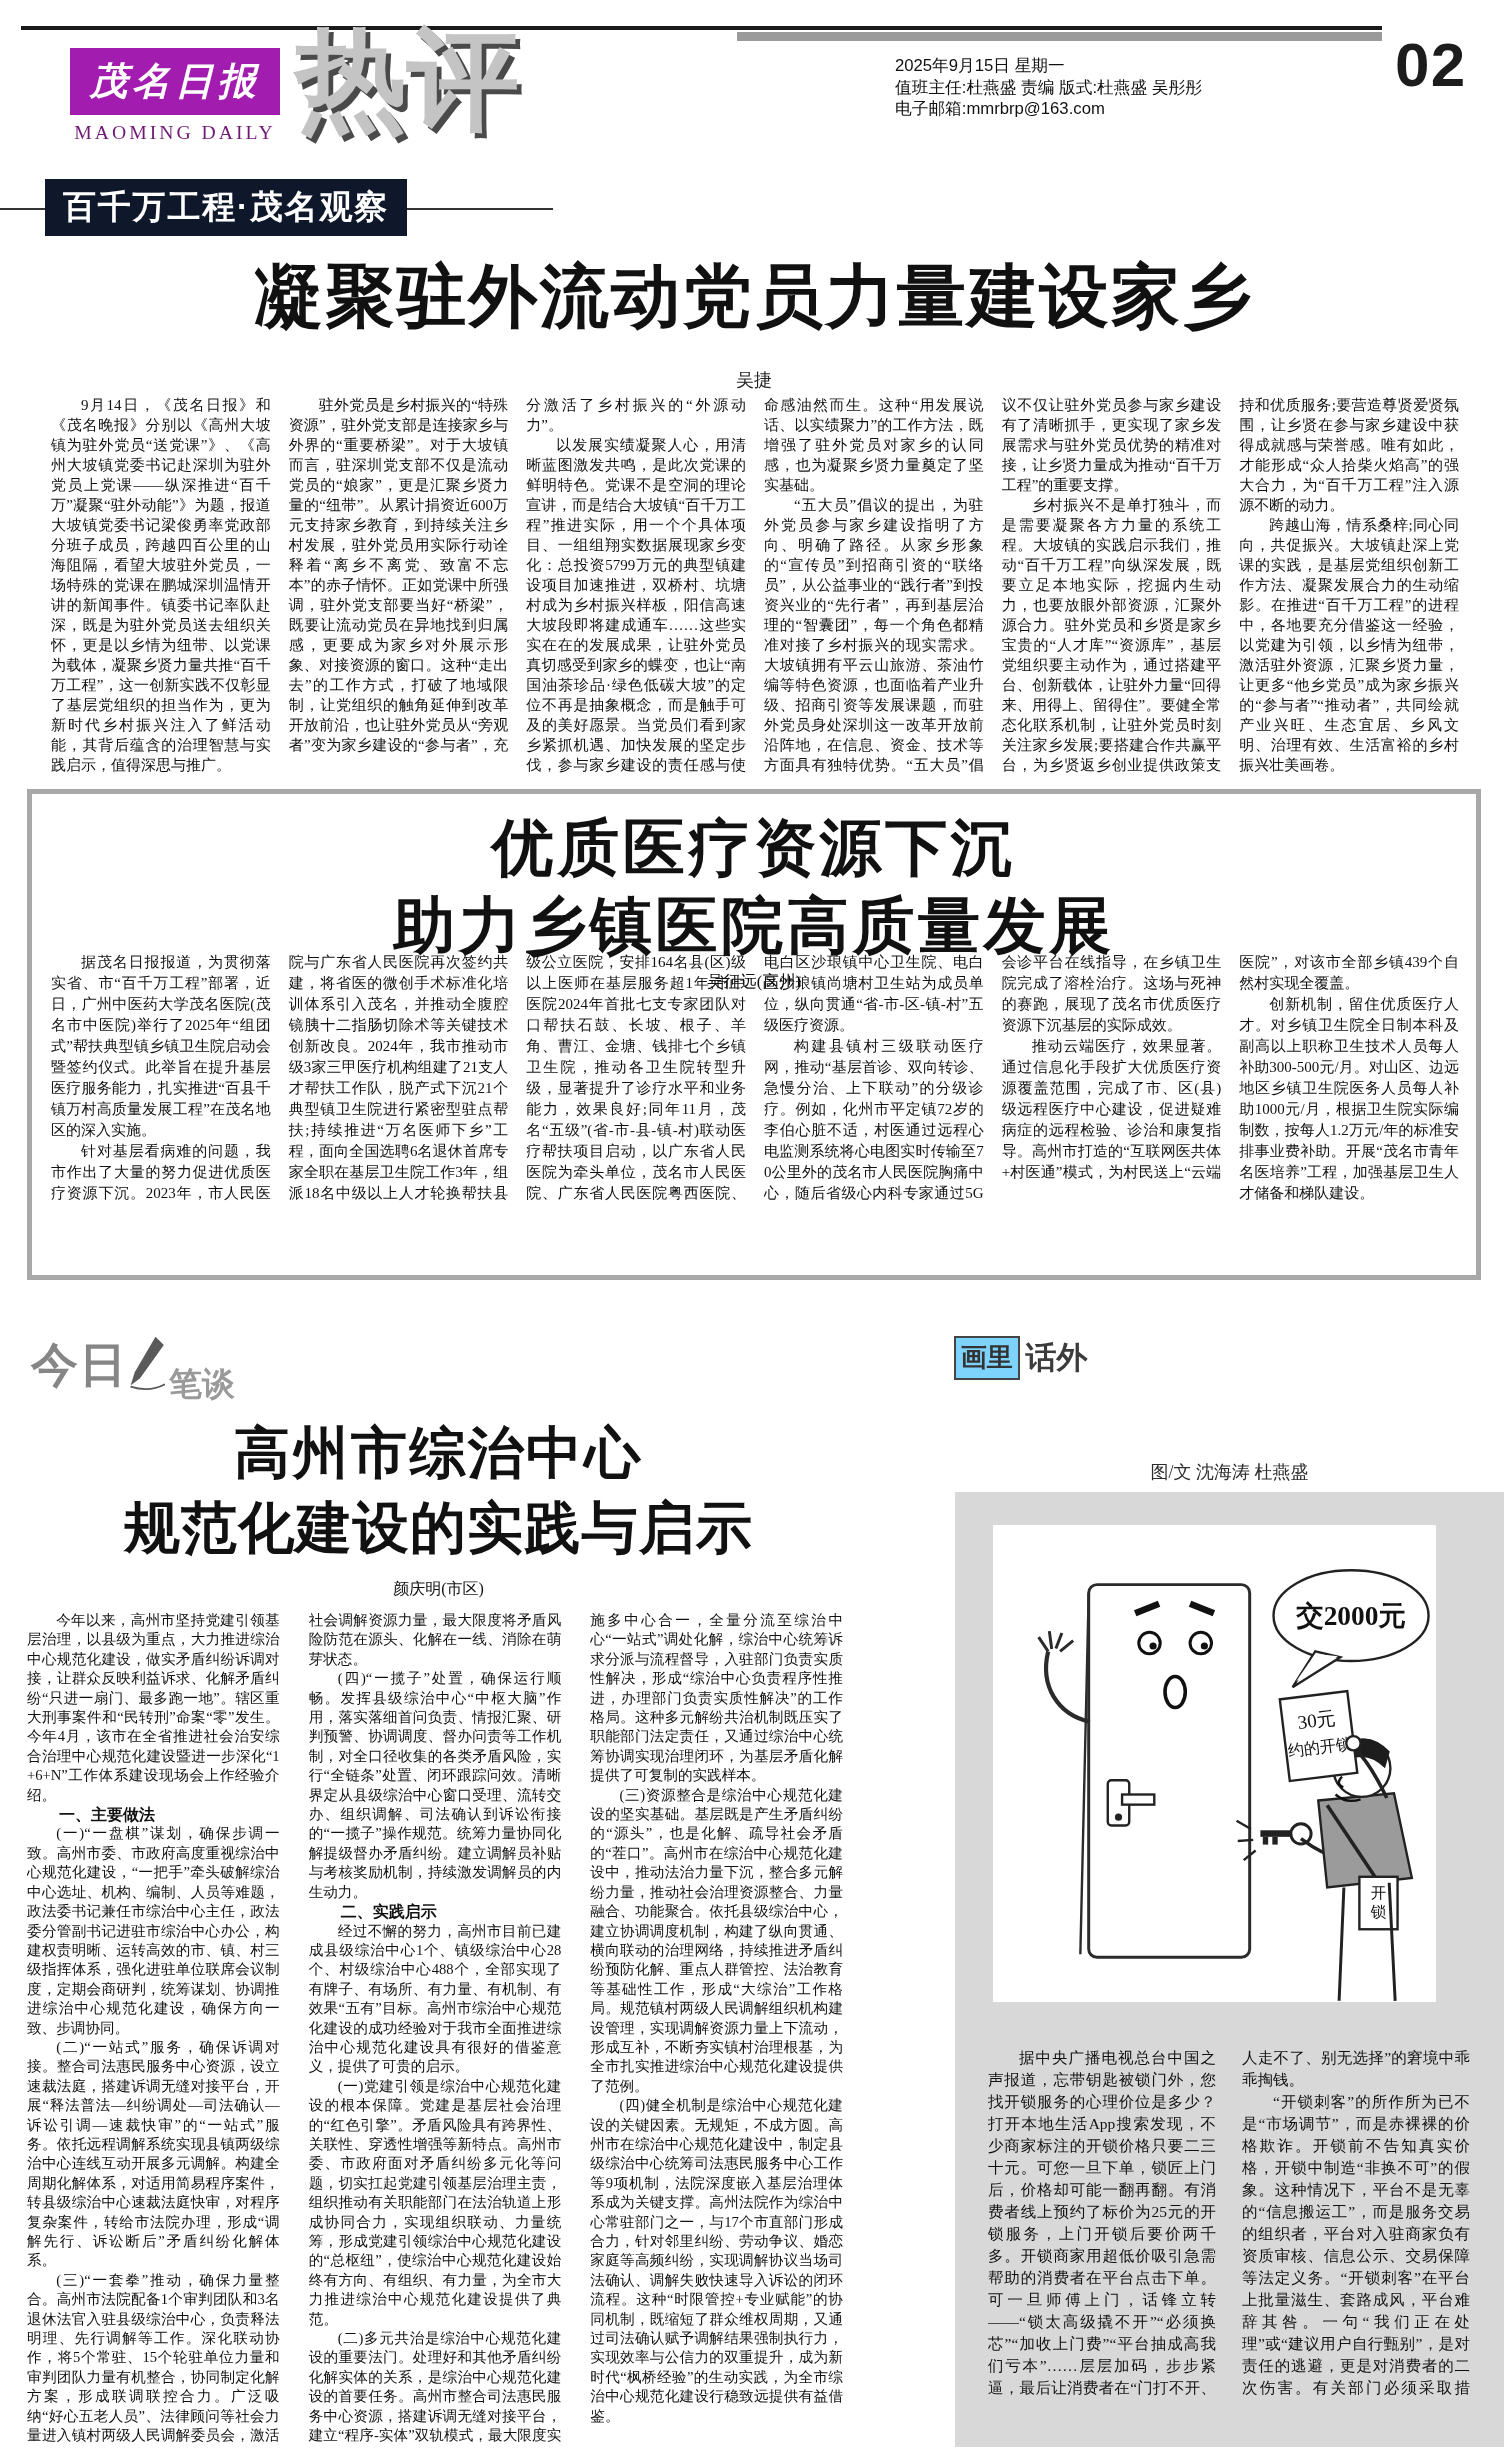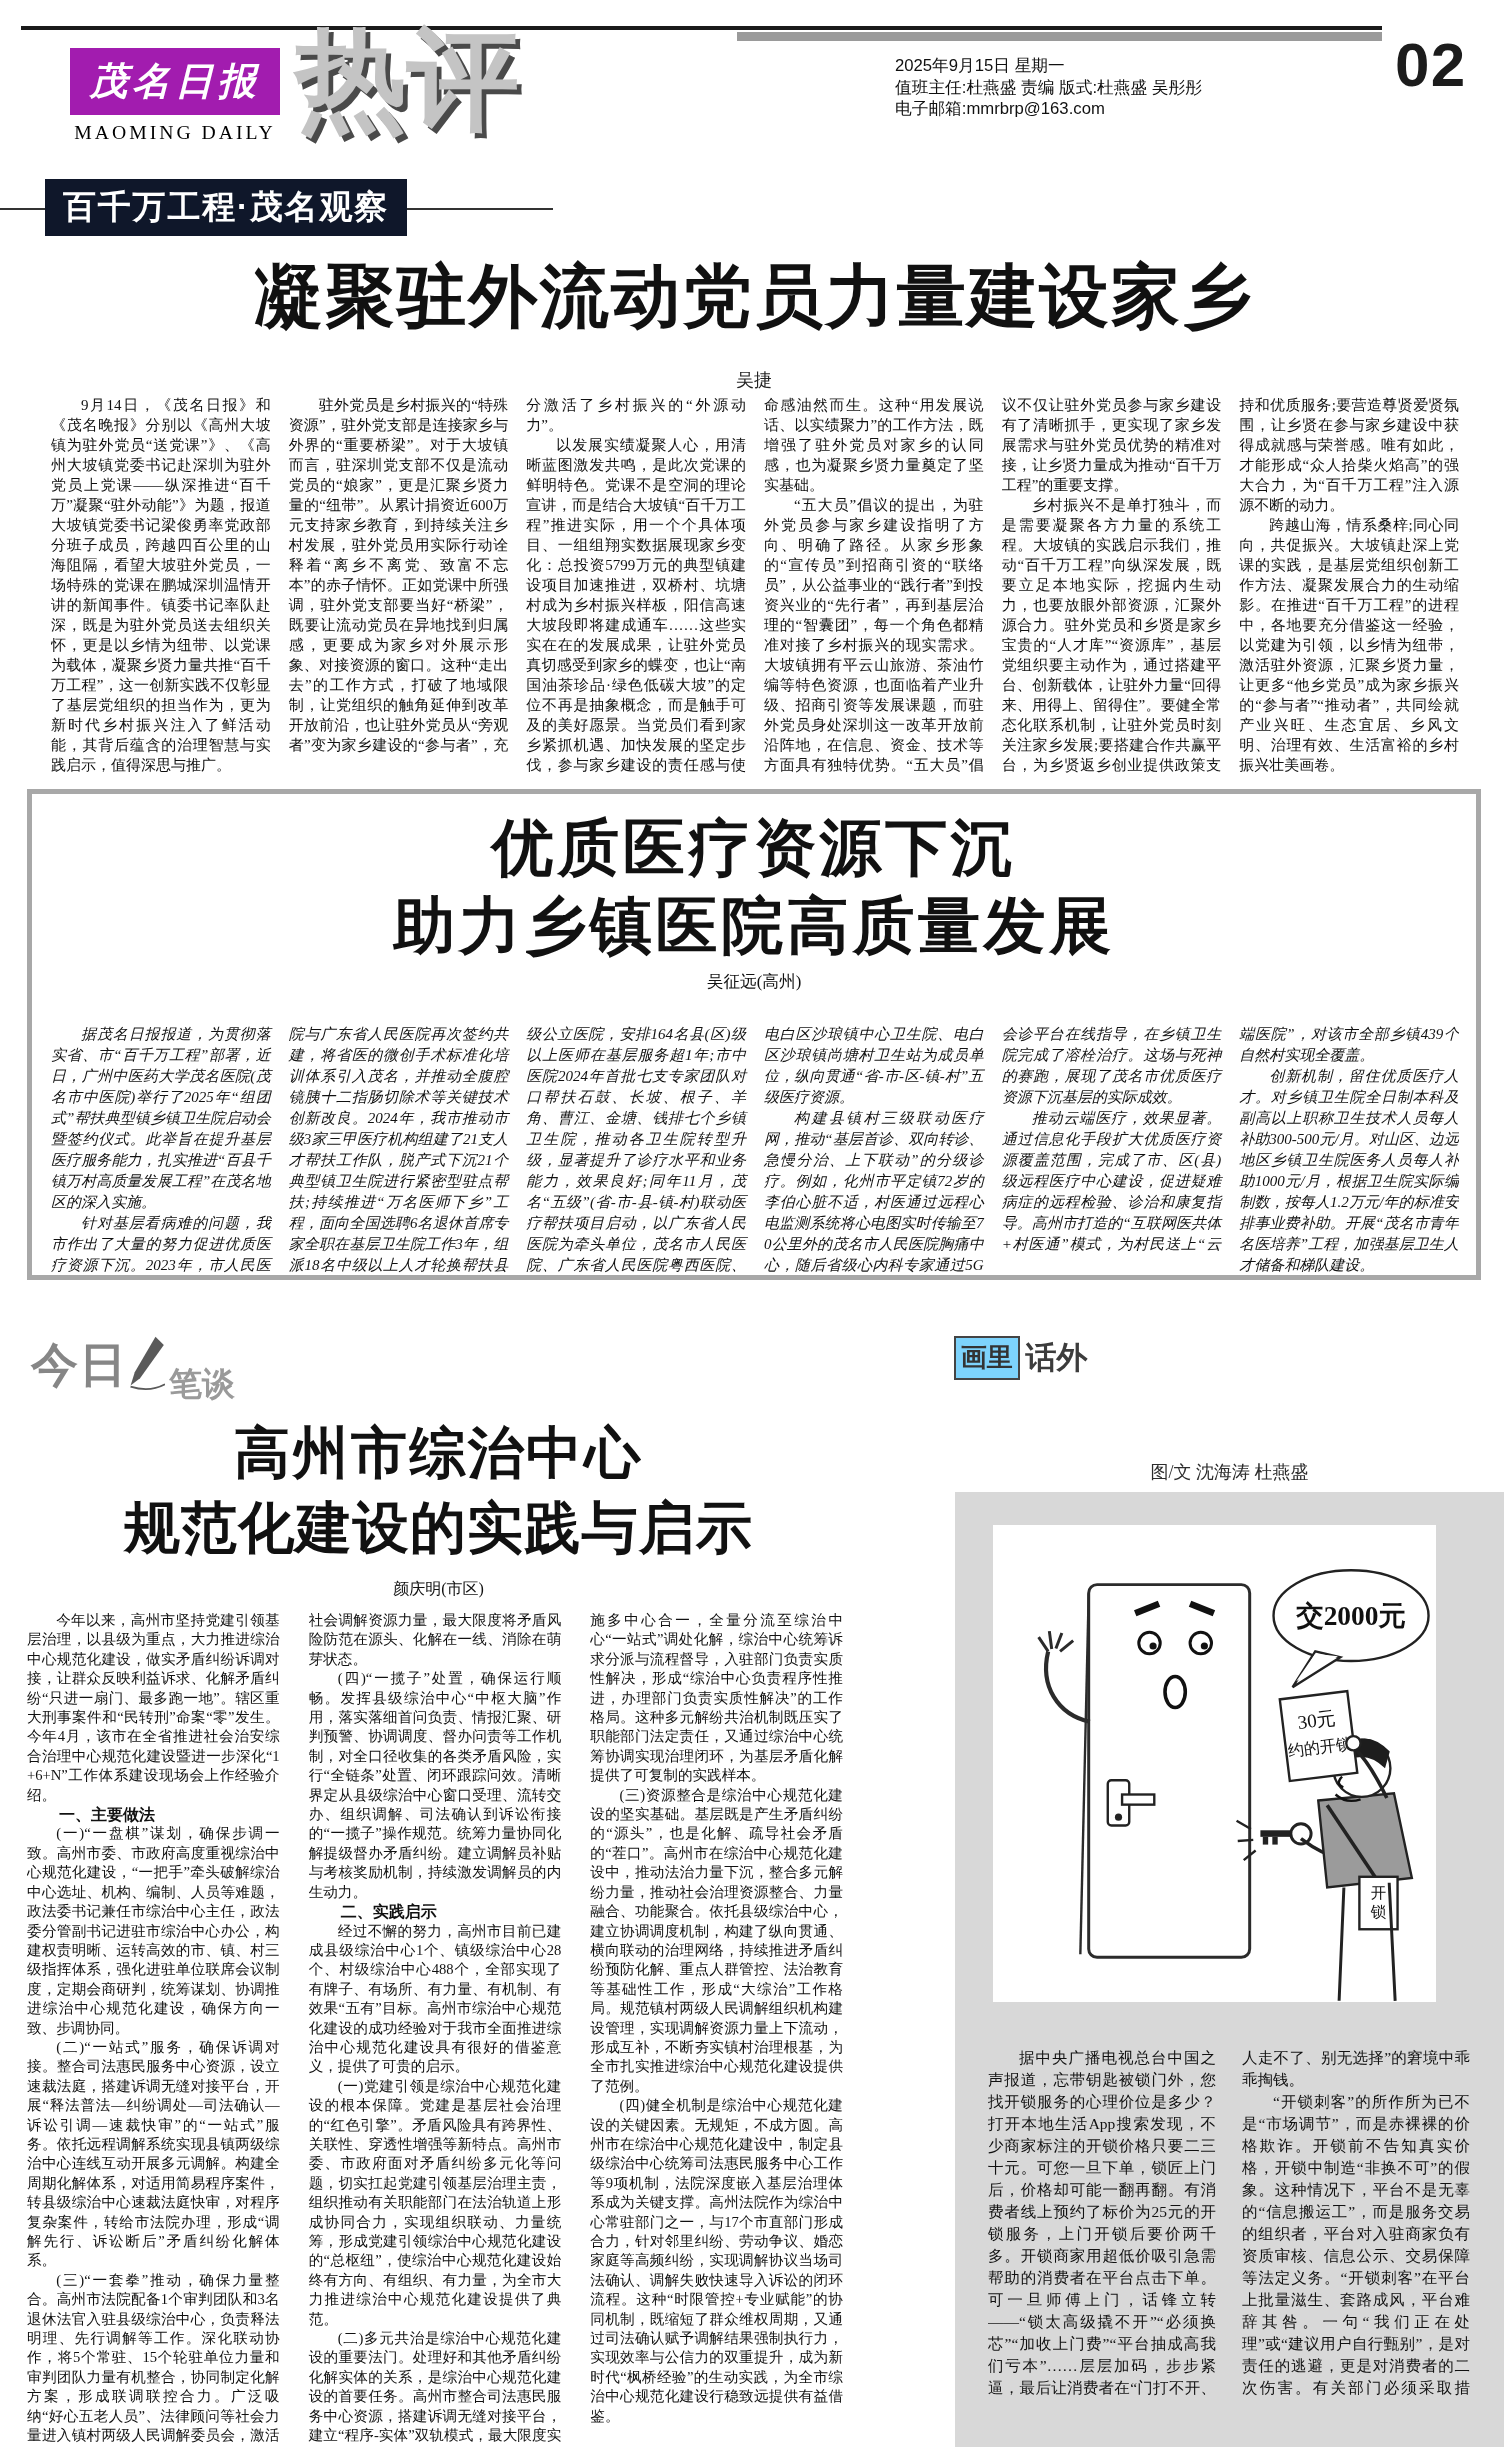--- a/index.html
+++ b/index.html
@@ -4,40 +4,40 @@
 <style>
   html,body{margin:0;padding:0;background:#e8e8e8;}
   #page{position:relative;width:1508px;height:2462px;background:#ffffff;overflow:hidden;
         font-family:"Liberation Serif", serif;color:#111;}
   .abs{position:absolute;}
   
   .top-rule{left:21px;top:26px;width:1361px;height:3.6px;background:#1a1a1a;}
   .gray-band{left:737px;top:32px;width:645px;height:9px;background:#9a9a9a;}
   .logo-box{left:70px;top:48px;width:210px;height:67px;background:#a21caf;display:flex;align-items:center;justify-content:center;}
   .logo-cn{color:#fff;font-size:38px;font-weight:bold;font-style:italic;letter-spacing:4.8px;}
-  .logo-en{left:70px;top:121px;width:210px;text-align:center;font-size:19.7px;color:#000000;letter-spacing:3px;font-family:"Liberation Serif",serif;}
+  .logo-en{left:70px;top:121px;width:210px;text-align:center;font-size:19.7px;color:#701a75;letter-spacing:3px;font-family:"Liberation Serif",serif;}
   .brand{left:295px;top:24px;font-size:112px;line-height:1;font-weight:bold;color:#c4c4c4;
          text-shadow:4.8px 4.8px 0 #4a4a4a;font-family:"Liberation Sans",sans-serif;}
   .dateblock{left:895px;top:55px;width:486px;font-size:16.7px;line-height:21.5px;font-family:"Liberation Sans",sans-serif;color:#101010;}
   .pagenum{left:1395px;top:29px;font-size:62px;font-weight:bold;letter-spacing:1.2px;color:#1c1c1c;font-family:"Liberation Sans",sans-serif;}
   
   .label-rule{background:#333;height:1.8px;}
   .label-box{left:45px;top:179px;width:362px;height:57px;background:#0f172a;display:flex;align-items:center;justify-content:center;}
   .label-box span{color:#fff;font-size:33px;font-weight:bold;font-family:"Liberation Sans",sans-serif;letter-spacing:1.8px;}
   .a1-title{left:0;top:251px;width:1508px;text-align:center;font-size:69px;font-weight:bold;letter-spacing:2.4px;}
   .a1-author{left:0;top:368px;width:1508px;text-align:center;font-size:18px;color:#222;}
   .bodycols{column-gap:18px;text-align:justify;overflow:hidden;word-break:break-all;}
   .bodycols p{margin:0;text-indent:2em;}
   .a1-body{left:51px;top:395px;width:1408px;height:388px;column-count:6;font-size:15px;line-height:20px;}
   
   .a2-box{left:27px;top:789px;width:1454px;height:491px;border:5.4px solid #a8a8a8;box-sizing:border-box;}
   .a2-t1{left:27px;top:806px;width:1454px;text-align:center;font-size:62px;font-weight:bold;letter-spacing:3.6px;}
   .a2-t2{left:27px;top:884px;width:1454px;text-align:center;font-size:62px;font-weight:bold;letter-spacing:3.6px;}
   .a2-author{left:27px;top:970px;width:1454px;text-align:center;font-size:16.7px;}
-  .a2-body{left:51px;top:1024px;width:1408px;height:266px;column-count:6;font-size:15px;line-height:21px;font-style:italic;}
+  .a2-body{left:51px;top:952px;width:1408px;height:266px;column-count:6;font-size:15px;line-height:21px;}
   
   .bitan-logo{left:31px;top:1334px;display:flex;align-items:flex-start;}
   .bitan-jinri{font-size:47px;font-weight:bold;color:#868686;letter-spacing:1.2px;}
   .bitan-bitan{font-size:33px;font-weight:bold;color:#9a9a9a;margin-top:27.5px;margin-left:3.6px;}
   .b-t1{left:18px;top:1416px;width:841px;text-align:center;font-size:56px;font-weight:bold;letter-spacing:2.4px;}
   .b-t2{left:18px;top:1491px;width:841px;text-align:center;font-size:56px;font-weight:bold;letter-spacing:1.2px;}
   .b-author{left:18px;top:1579px;width:841px;text-align:center;font-size:16px;}
   .b-body{left:27px;top:1611px;width:816px;height:841px;column-count:3;column-gap:29px;font-size:14.6px;line-height:19.4px;}
   .b-body p.subhead{font-family:"Liberation Sans",sans-serif;font-weight:bold;font-size:16px;}
   

